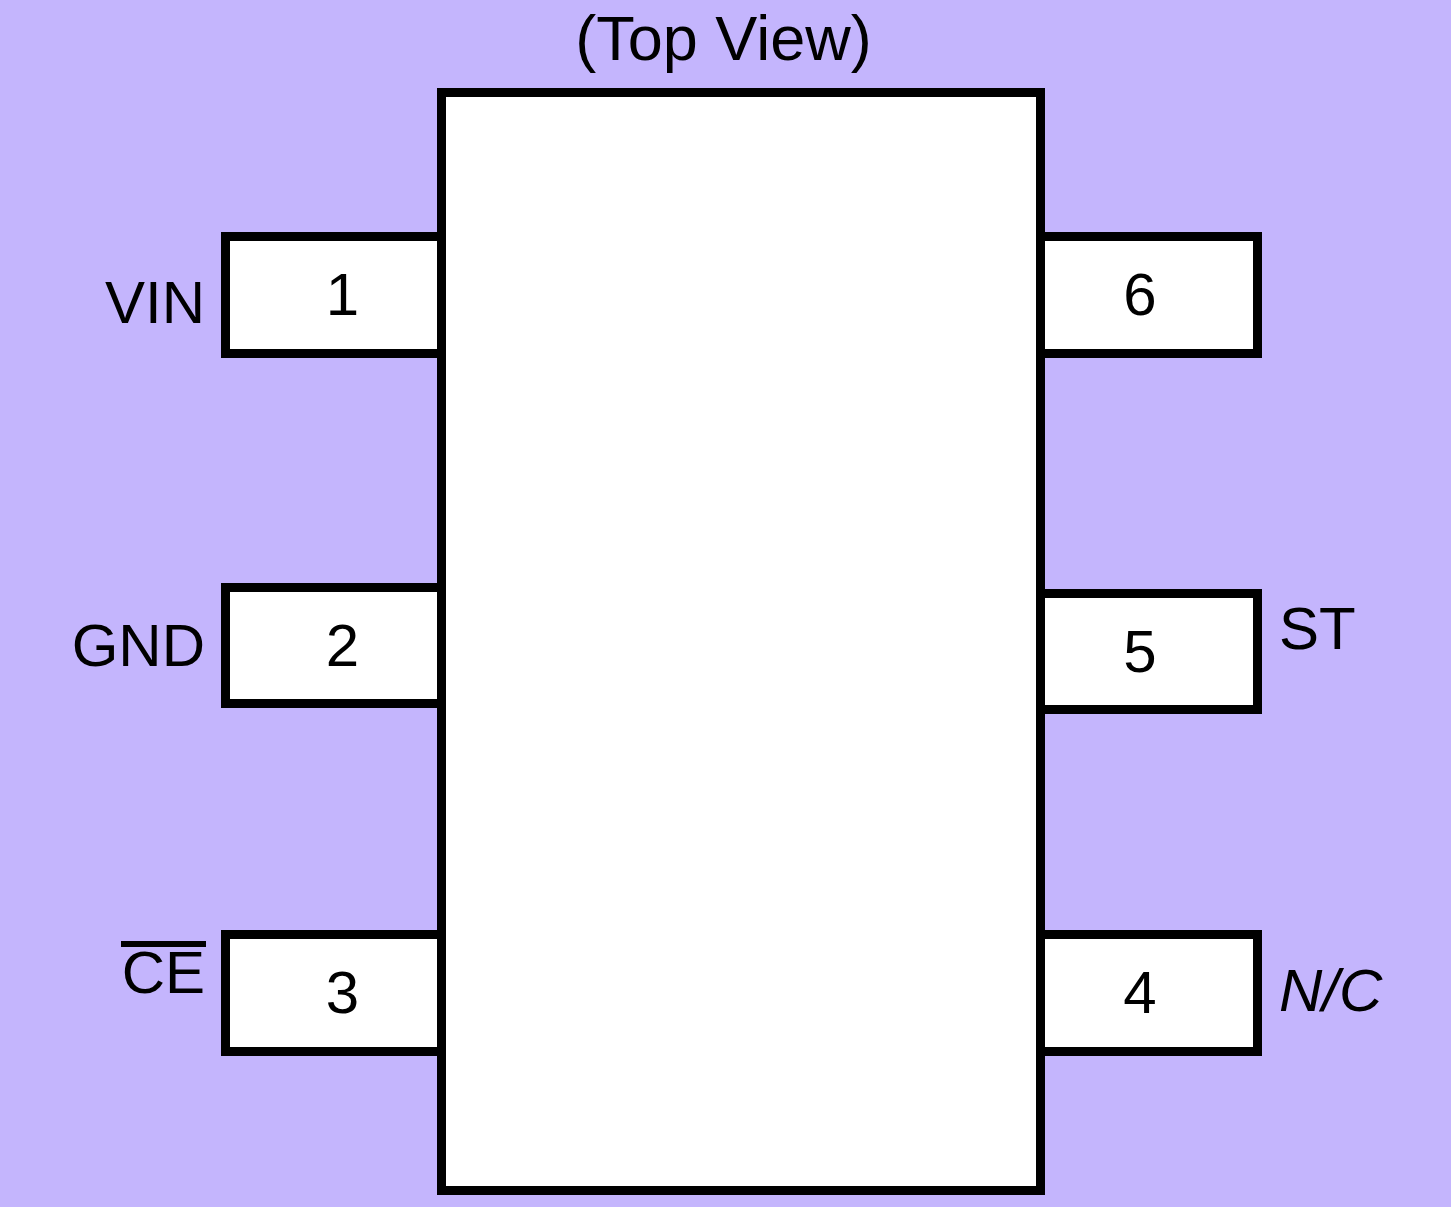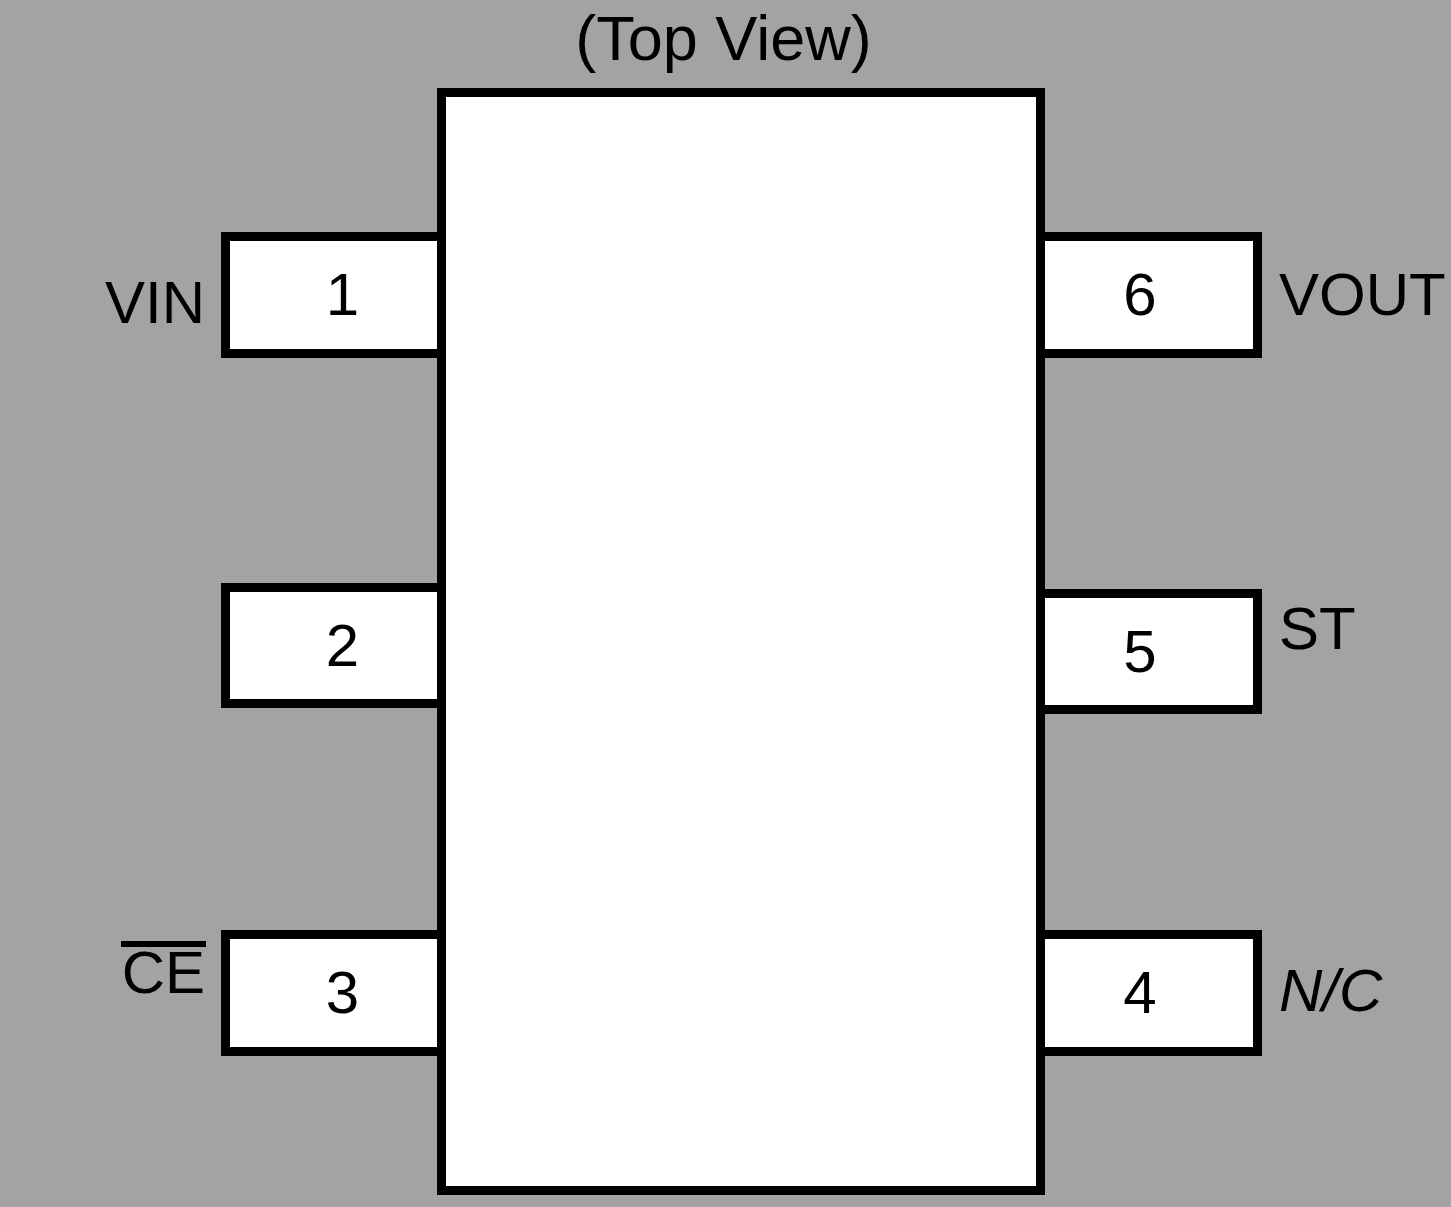--- a/index.html
+++ b/index.html
@@ -9,21 +9,21 @@
     background: #ffffff;
   }
   body {
     font-family: "Liberation Sans", sans-serif;
     color: #000000;
   }
   #diagram-root {
     position: relative;
     width: 1451px;
     height: 1207px;
-    background: #a3a3a3;
+    background: #c4b5fd;
     overflow: hidden;
   }
 
   
   .view-title {
     position: absolute;
     left: 0;
     top: 2px;
     width: 1451px;
     text-align: center;
@@ -135,33 +135,33 @@
   <div class="pin-box left pin-row-1">
     <span class="pin-num">1</span>
   </div>
   <div class="pin-label left label-row-1">
     <span>VIN</span>
   </div>
 
   <div class="pin-box left pin-row-2">
     <span class="pin-num">2</span>
   </div>
+  <div class="pin-label left label-row-2">
+    <span>GND</span>
+  </div>
 
   <div class="pin-box left pin-row-3">
     <span class="pin-num">3</span>
   </div>
   <div class="pin-label left label-row-3">
     <span class="overline">CE</span>
   </div>
 
   <div class="pin-box right pin-row-6">
     <span class="pin-num">6</span>
-  </div>
-  <div class="pin-label right label-row-6">
-    <span>VOUT</span>
   </div>
 
   <div class="pin-box right pin-row-5">
     <span class="pin-num">5</span>
   </div>
   <div class="pin-label right label-row-5">
     <span>ST</span>
   </div>
 
   <div class="pin-box right pin-row-4">

